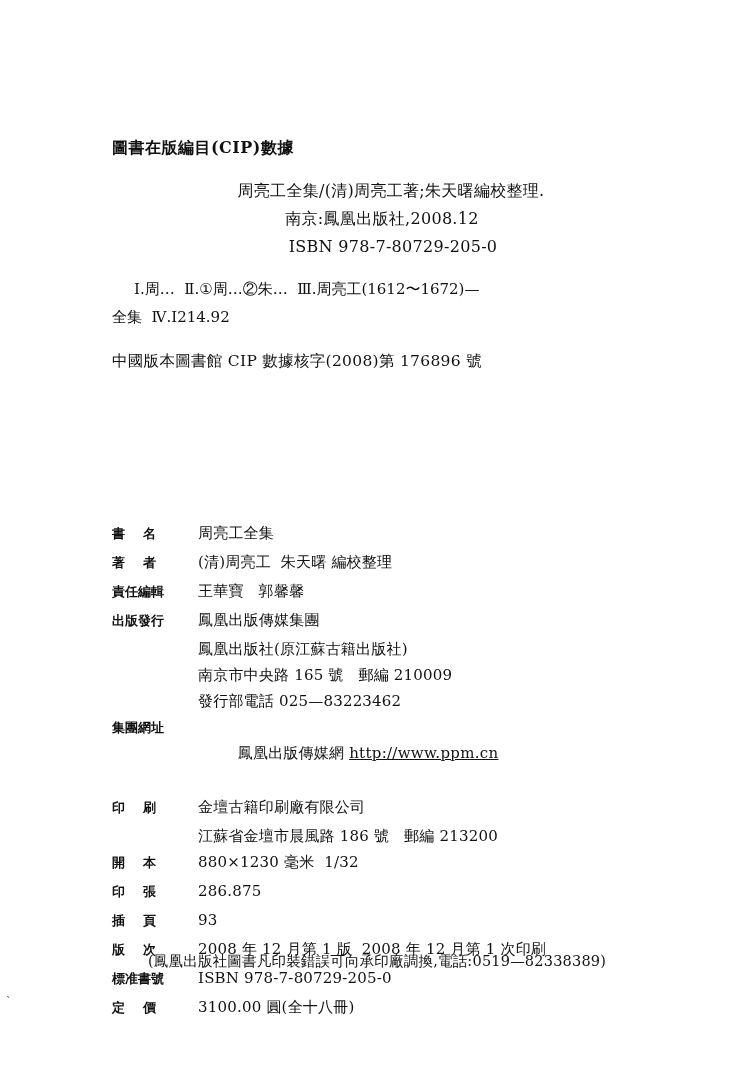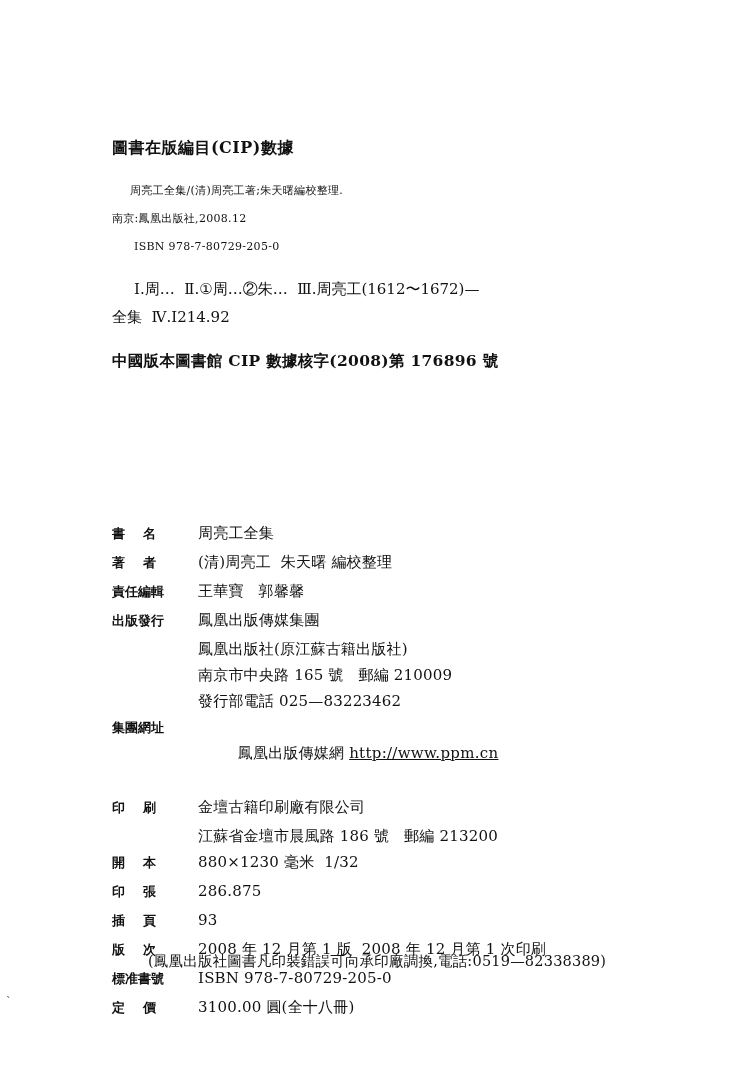--- a/index.html
+++ b/index.html
@@ -30,43 +30,43 @@
     top: 138px;
     width: 540px;
   }
   .cip-title {
     font-weight: bold;
     font-size: 16px;
     letter-spacing: 0.5px;
     margin-bottom: 18px;
   }
   .cip-line {
-    font-size: 11px;
+    font-size: 16px;
     line-height: 28px;
     letter-spacing: 0.3px;
     white-space: pre;
+    text-align: center;
   }
   .indent-1 { padding-left: 0px; }
   .indent-2 { padding-left: 18px; }
   .indent-3 { padding-left: 22px; }
   .cip-gap { height: 14px; }
 
   .cip-roman {
     font-size: 15px;
     line-height: 28px;
     white-space: pre;
   }
 
   .cip-foot {
     margin-top: 20px;
     padding-left: 0px;
     font-size: 15.5px;
     letter-spacing: 0.3px;
     white-space: pre;
-    font-weight: bold;
   }
 
   
   .colophon {
     position: absolute;
     left: 112px;
     top: 520px;
     width: 560px;
     font-size: 15px;
   }

